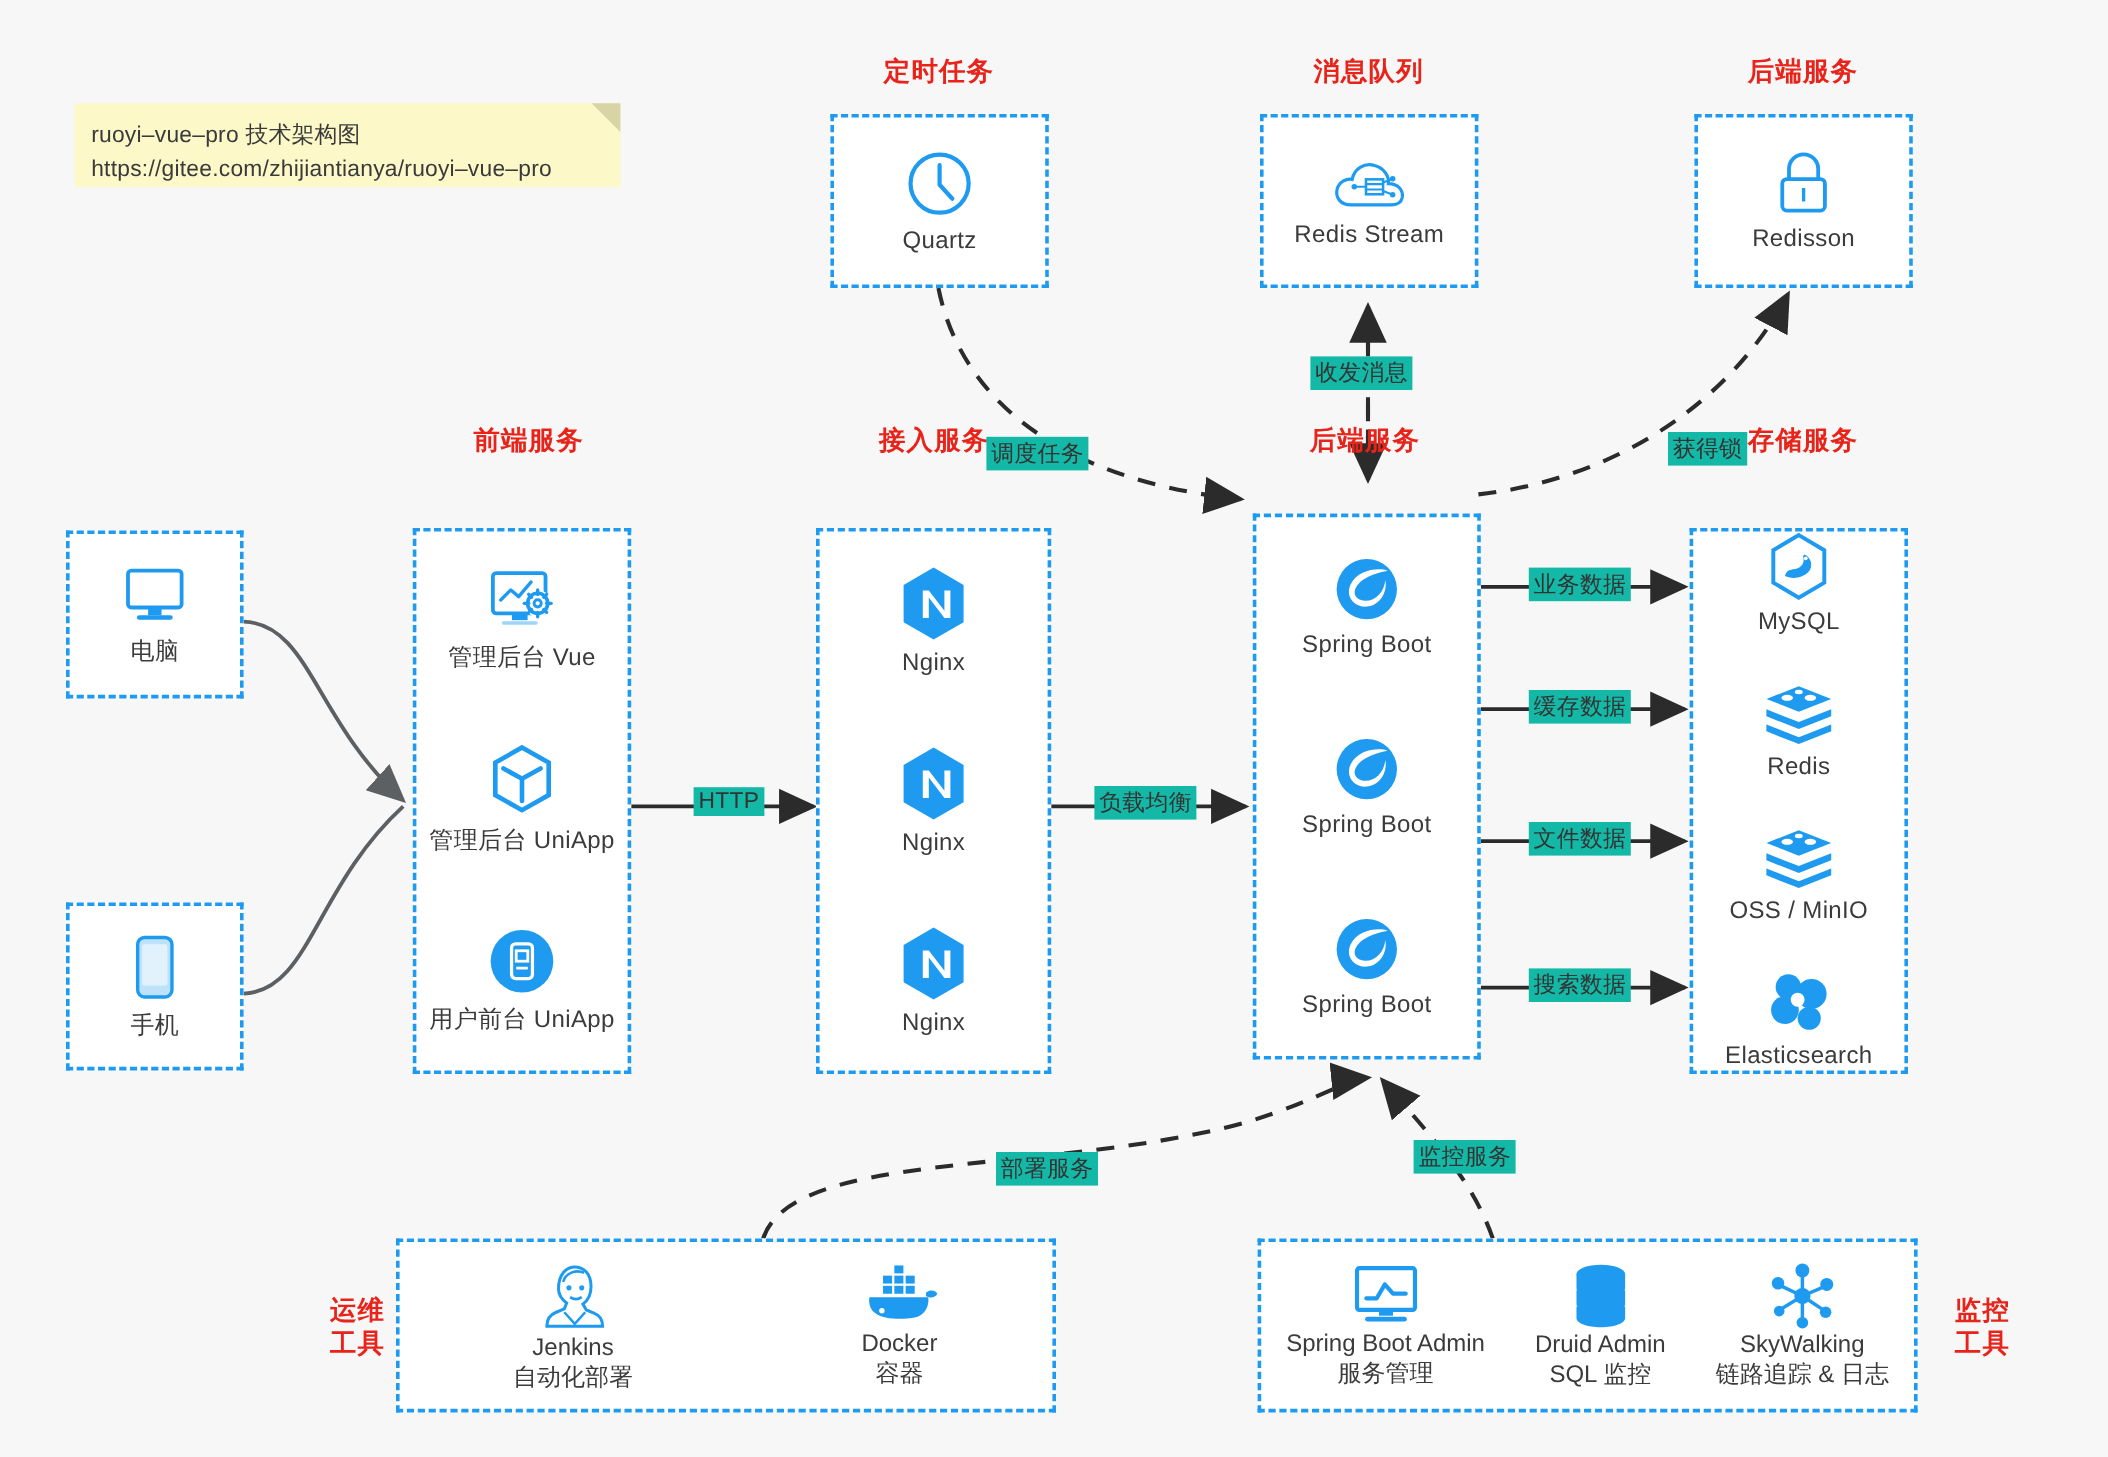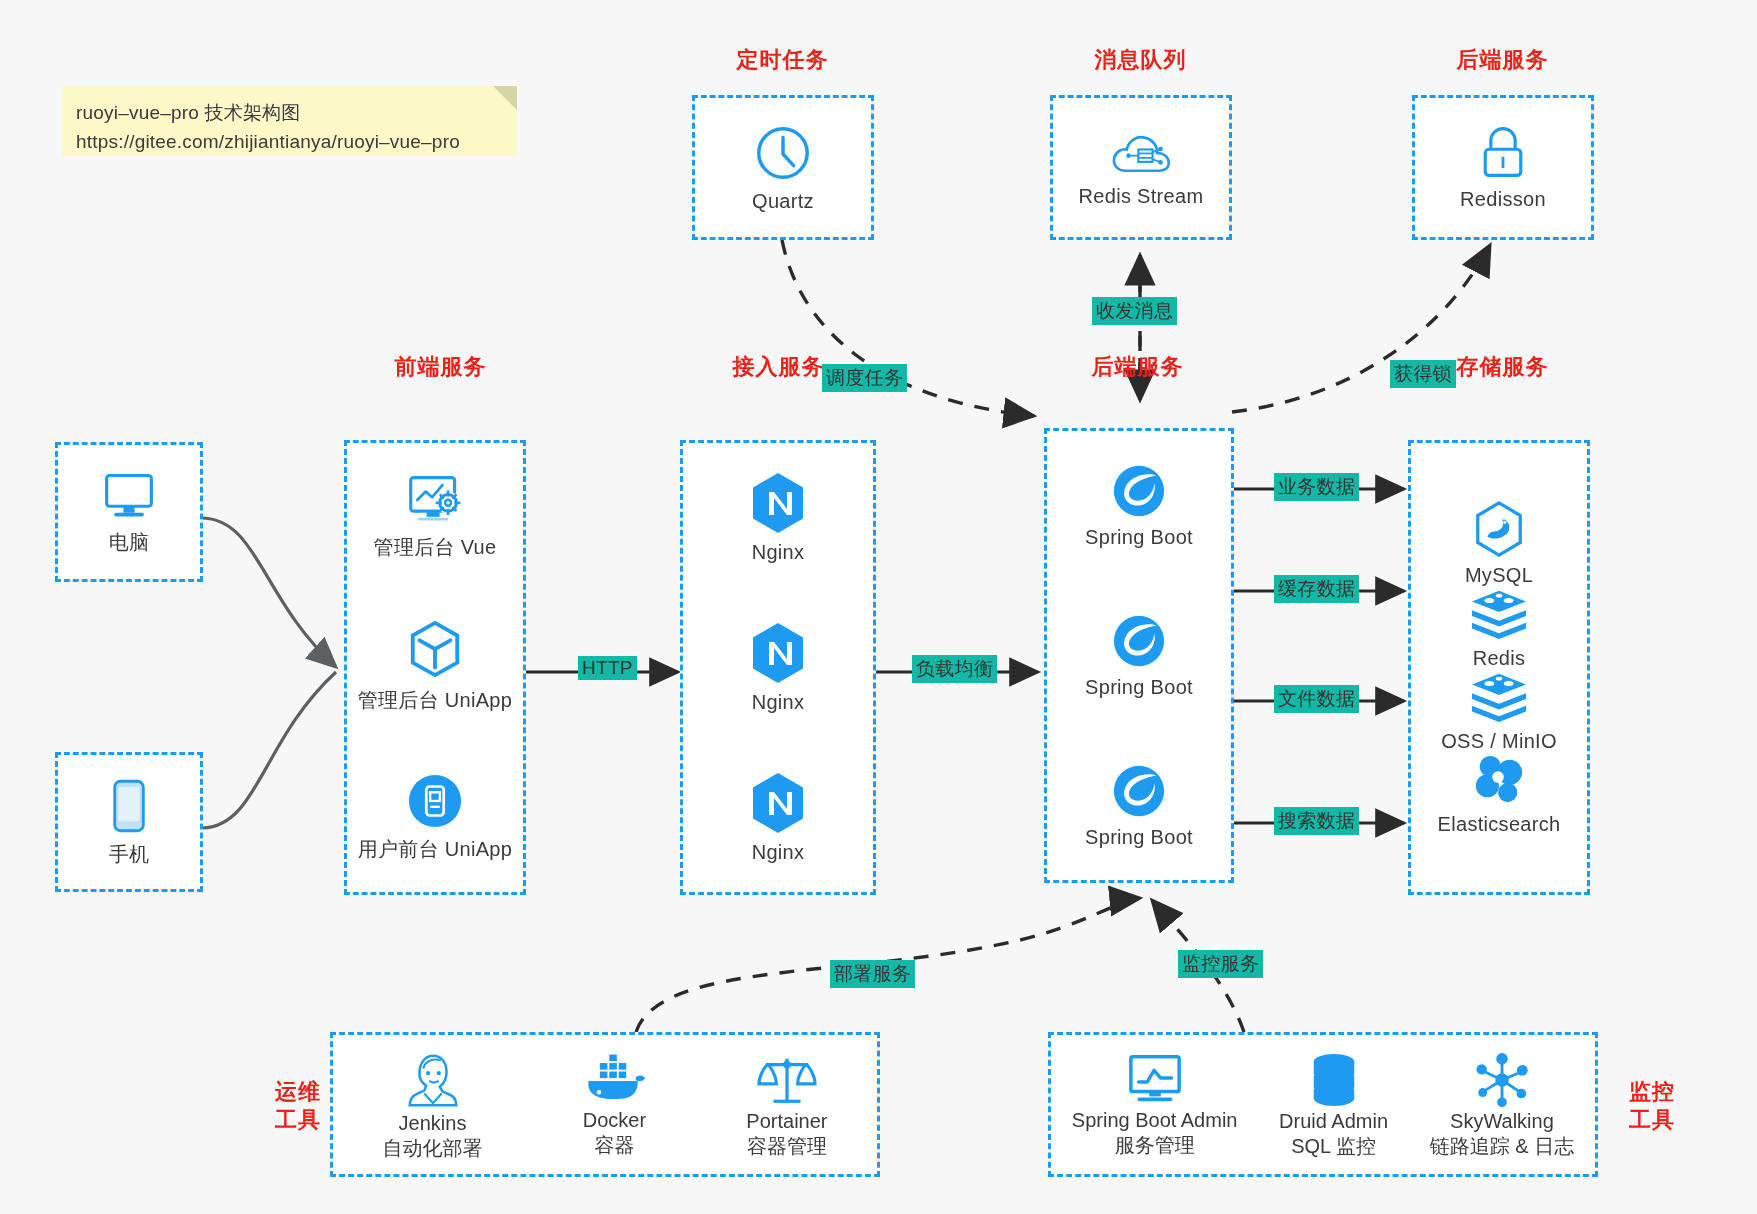--- a/index.html
+++ b/index.html
@@ -259,21 +259,21 @@
     <div class="node">
       <svg class="ic" width="58" height="58" viewBox="0 0 60 60">
         <circle cx="30" cy="30" r="26" fill="#1e9bf0"></circle>
         <path d="M48 14 C40 11 22 13 16 26 C11 37 20 46 30 45 C41 44 48 33 46 22 C45 32 38 40 29 40 C22 40 18 35 20 30 C24 20 38 16 48 14 Z" fill="#ffffff"></path>
       </svg>
       <div class="cap">Spring Boot</div>
     </div>
   </div>
 
   <div class="gtitle" style="left:1410px;top:352px;width:185px;">存储服务</div>
-  <div class="box" style="left:1408px;top:440px;width:182px;height:455px;justify-content:center;">
+  <div class="box" style="left:1408px;top:440px;width:182px;height:455px;justify-content:space-between;">
 
     <div class="node">
       <svg class="ic" width="56" height="58" viewBox="0 0 58 60">
         <path d="M29 3 L51 16 L51 44 L29 57 L7 44 L7 16 Z" fill="none" stroke="#1e9bf0" stroke-width="3.4"></path>
         <path d="M17 38 C22 41 32 41 38 34 C41 30 40 24 36 21 C34 19 32 20 33 23 C34 27 31 31 27 32 C23 33 19 32 17 38 Z" fill="#1e9bf0"></path>
         <circle cx="35" cy="23" r="1.6" fill="#ffffff"></circle>
       </svg>
       <div class="cap">MySQL</div>
     </div>
 
@@ -344,32 +344,20 @@
           <rect x="30" y="2" width="8" height="7"></rect>
         </g>
         <path d="M8 30 L60 30 C61 38 57 46 48 48 C38 50 20 50 13 44 C9 41 7 36 8 30 Z" fill="#1e9bf0"></path>
         <path d="M58 26 C62 23 66 24 68 27 C66 31 61 31 58 29 Z" fill="#1e9bf0"></path>
         <circle cx="19" cy="42" r="2.4" fill="#ffffff"></circle>
       </svg>
       <div class="cap2">Docker</div>
       <div class="cap2">容器</div>
     </div>
 
-    <div class="node">
-      <svg class="ic" width="62" height="58" viewBox="0 0 64 60">
-        <line x1="32" y1="8" x2="32" y2="52" stroke="#1e9bf0" stroke-width="3.4"></line>
-        <line x1="10" y1="14" x2="54" y2="14" stroke="#1e9bf0" stroke-width="3.4"></line>
-        <line x1="18" y1="52" x2="46" y2="52" stroke="#1e9bf0" stroke-width="3.4"></line>
-        <circle cx="32" cy="14" r="4" fill="#1e9bf0"></circle>
-        <path d="M3 34 C3 26 9 16 12 14 C15 16 21 26 21 34 Z" fill="none" stroke="#1e9bf0" stroke-width="3.2"></path>
-        <path d="M43 34 C43 26 49 16 52 14 C55 16 61 26 61 34 Z" fill="none" stroke="#1e9bf0" stroke-width="3.2"></path>
-      </svg>
-      <div class="cap2">Portainer</div>
-      <div class="cap2">容器管理</div>
-    </div>
   </div>
 
   <div class="box row" style="left:1048px;top:1032px;width:550px;height:145px;">
 
     <div class="node">
       <svg class="ic" width="62" height="56" viewBox="0 0 64 58">
         <rect x="7" y="5" width="50" height="36" rx="2" fill="none" stroke="#1e9bf0" stroke-width="3.6"></rect>
         <path d="M15 31 L24 31 L31 19 L38 27 L49 27" fill="none" stroke="#1e9bf0" stroke-width="3.6" stroke-linecap="round" stroke-linejoin="round"></path>
         <rect x="26" y="41" width="12" height="5" fill="#1e9bf0"></rect>
         <rect x="14" y="47" width="36" height="4" rx="2" fill="#1e9bf0"></rect>

